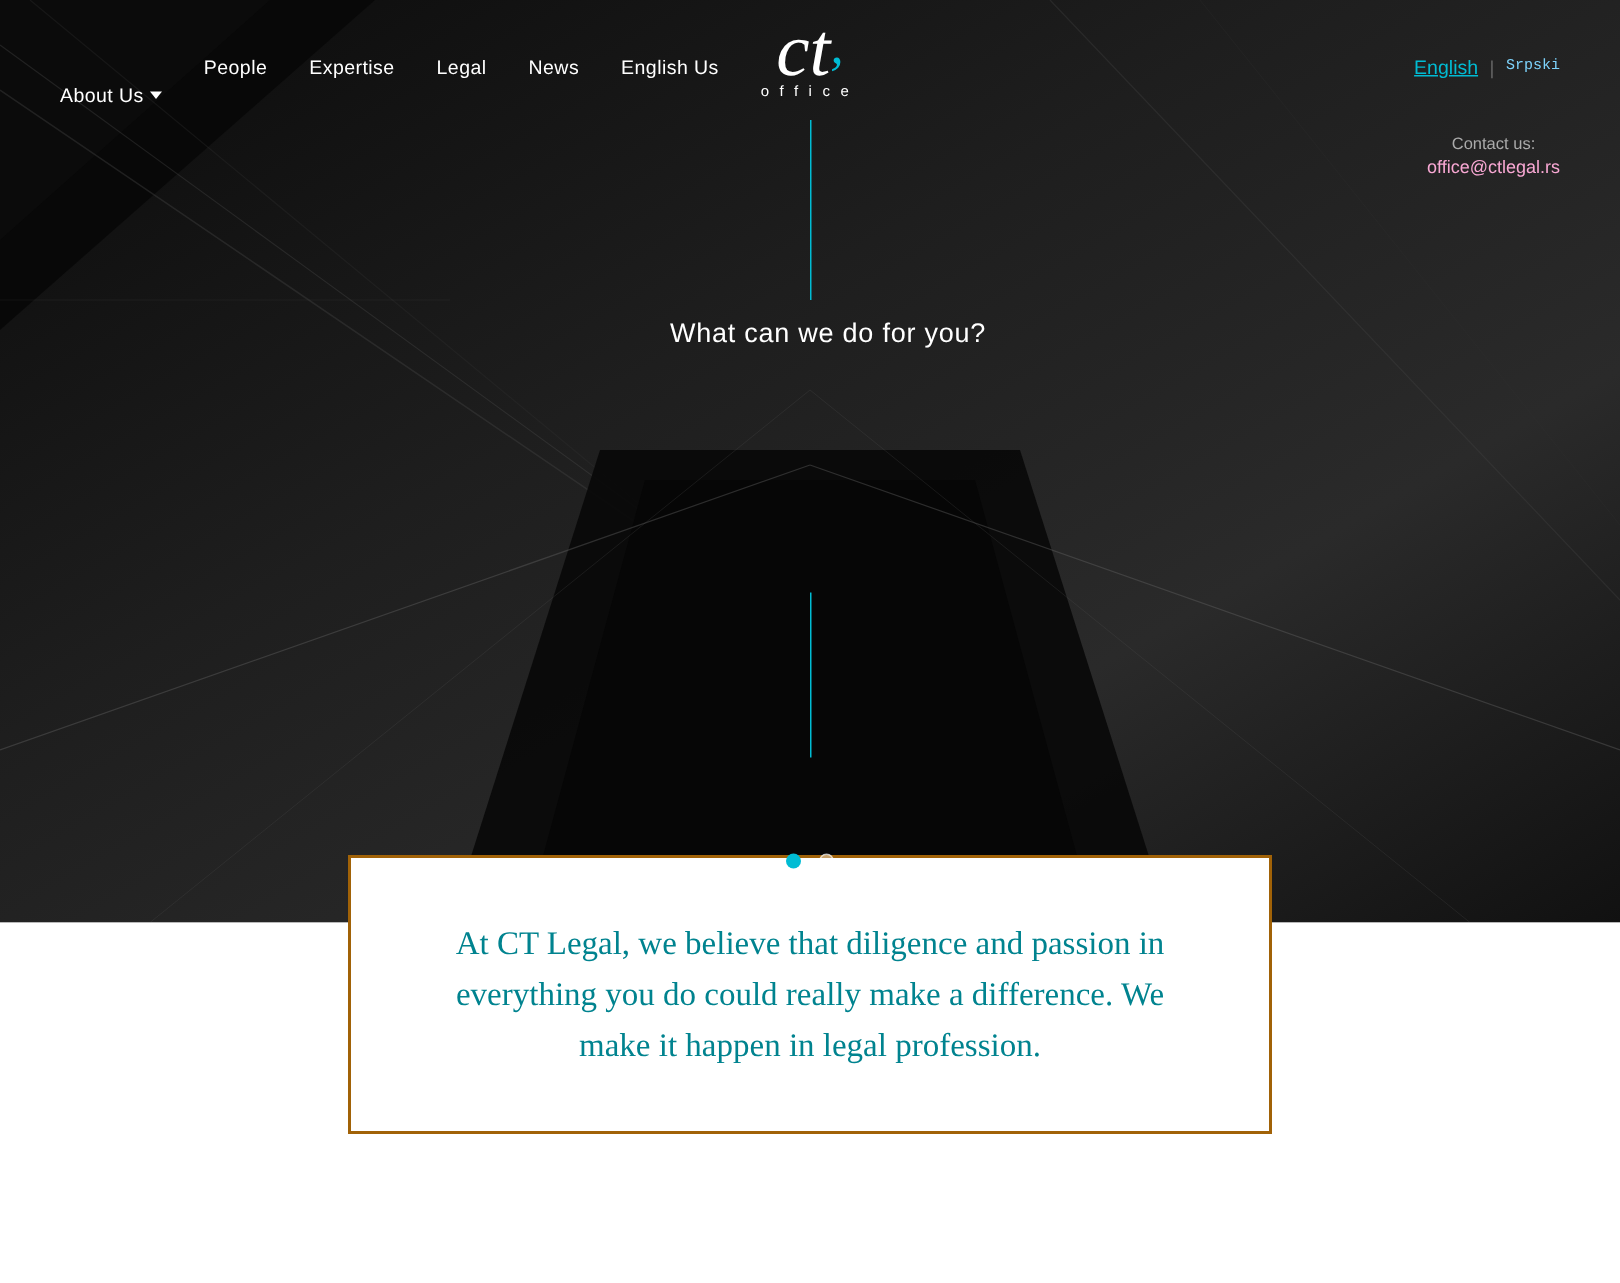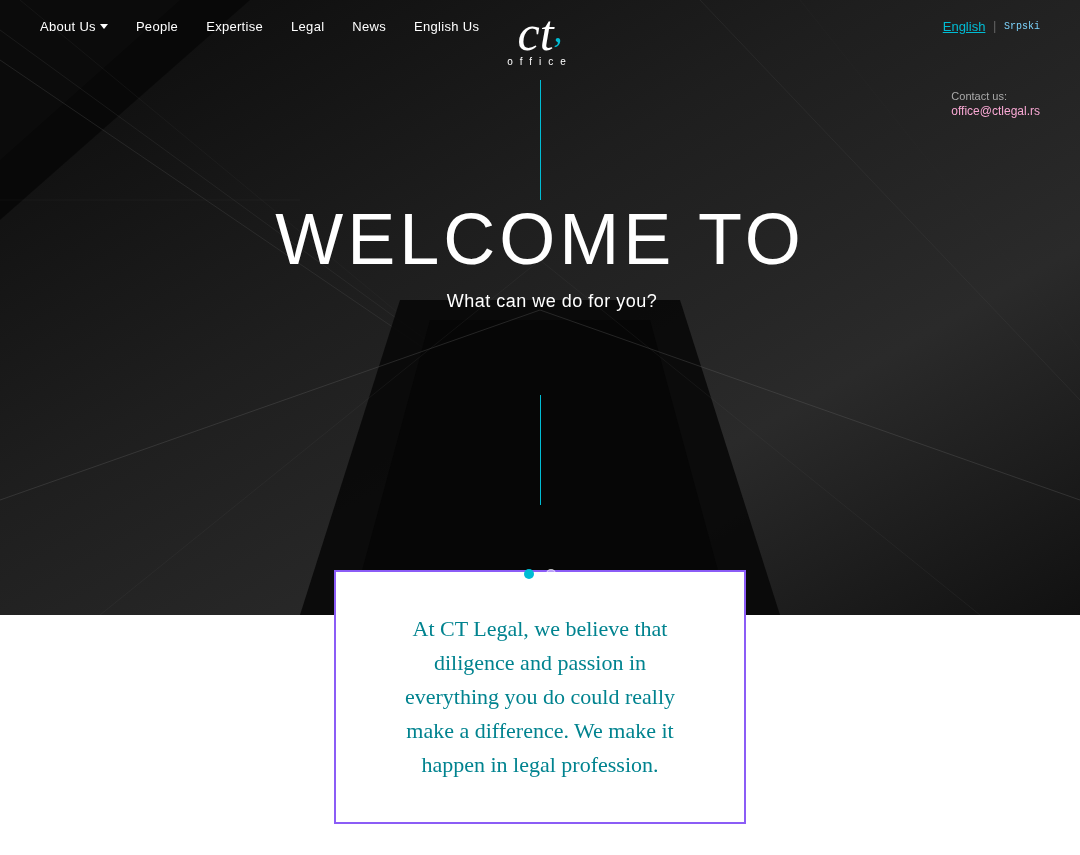--- a/index.html
+++ b/index.html
@@ -46,20 +46,21 @@
       font-weight: 400;
       cursor: pointer;
       letter-spacing: 0.3px;
       white-space: nowrap;
     }
 
     .nav-item-about {
       display: flex;
       align-items: center;
       gap: 4px;
+      margin-top: 38px;
     }
 
     .chevron-down {
       width: 0;
       height: 0;
       border-left: 4px solid transparent;
       border-right: 4px solid transparent;
       border-top: 5px solid #fff;
       display: inline-block;
     }
@@ -122,21 +123,21 @@
       height: 110px;
       background: #00bcd4;
       z-index: 5;
     }
 
     
     .contact-info {
       position: absolute;
       top: 90px;
       right: 40px;
-      text-align: left;
+      text-align: center;
       z-index: 10;
     }
 
     .contact-label {
       color: #aaa;
       font-family: Arial, sans-serif;
       font-size: 11px;
     }
 
     .contact-email {
@@ -220,22 +221,22 @@
       align-items: flex-start;
       justify-content: center;
       padding-top: 20px;
     }
 
     .quote-box {
       position: absolute;
       top: -45px;
       left: 50%;
       transform: translateX(-50%);
-      width: 412px;
-      border: 2px solid #8b5cf6;
+      width: 616px;
+      border: 2px solid #a16207;
       background: #fff;
       padding: 40px 50px;
     }
 
     .quote-text {
       color: #00838f;
       font-family: Georgia, serif;
       font-size: 22px;
       font-weight: 400;
       line-height: 1.55;
@@ -314,21 +315,20 @@
 
   <div class="contact-info">
     <div class="contact-label">Contact us:</div>
     <div class="contact-email">office@ctlegal.rs</div>
   </div>
 
   <div class="vertical-line-top"></div>
 
   <div class="hero-content">
     <div class="hero-title">
-      <div>WELCOME TO</div>
     </div>
     <div class="hero-subtitle">What can we do for you?</div>
   </div>
 
   <div class="vertical-line-bottom"></div>
 
   <div class="hero-dots">
     <div class="dot dot-active"></div>
     <div class="dot dot-inactive"></div>
   </div>

